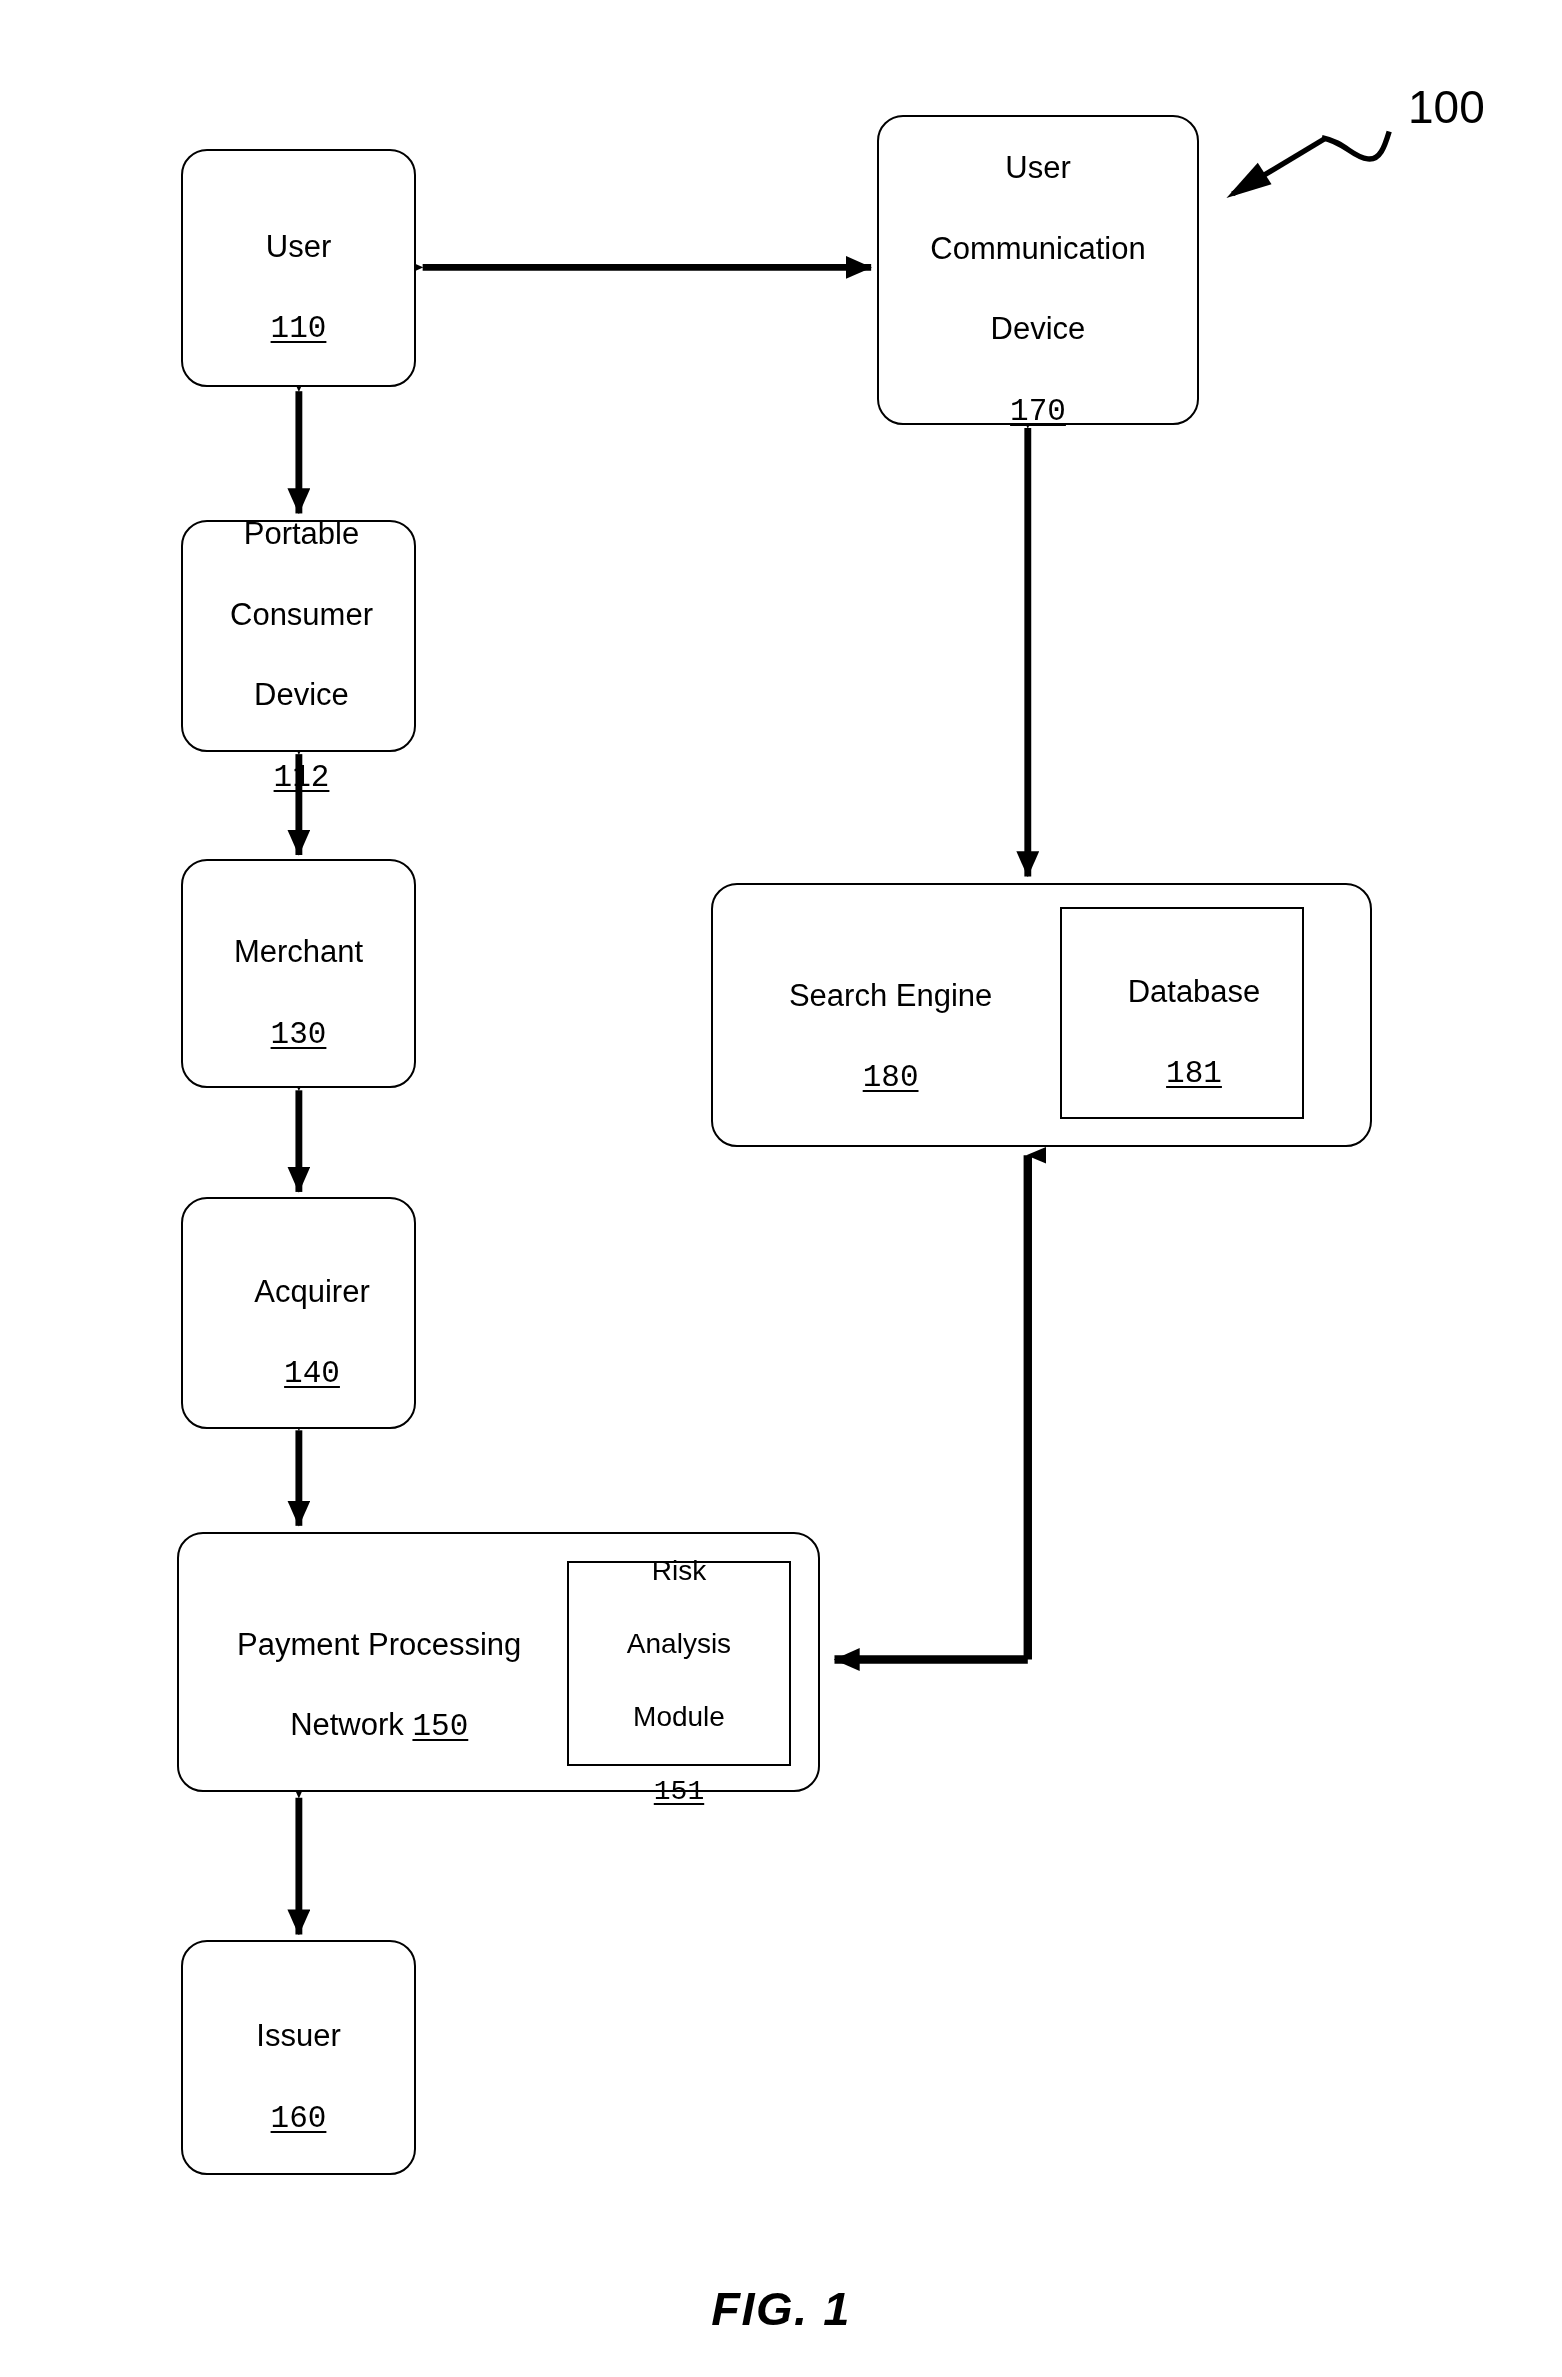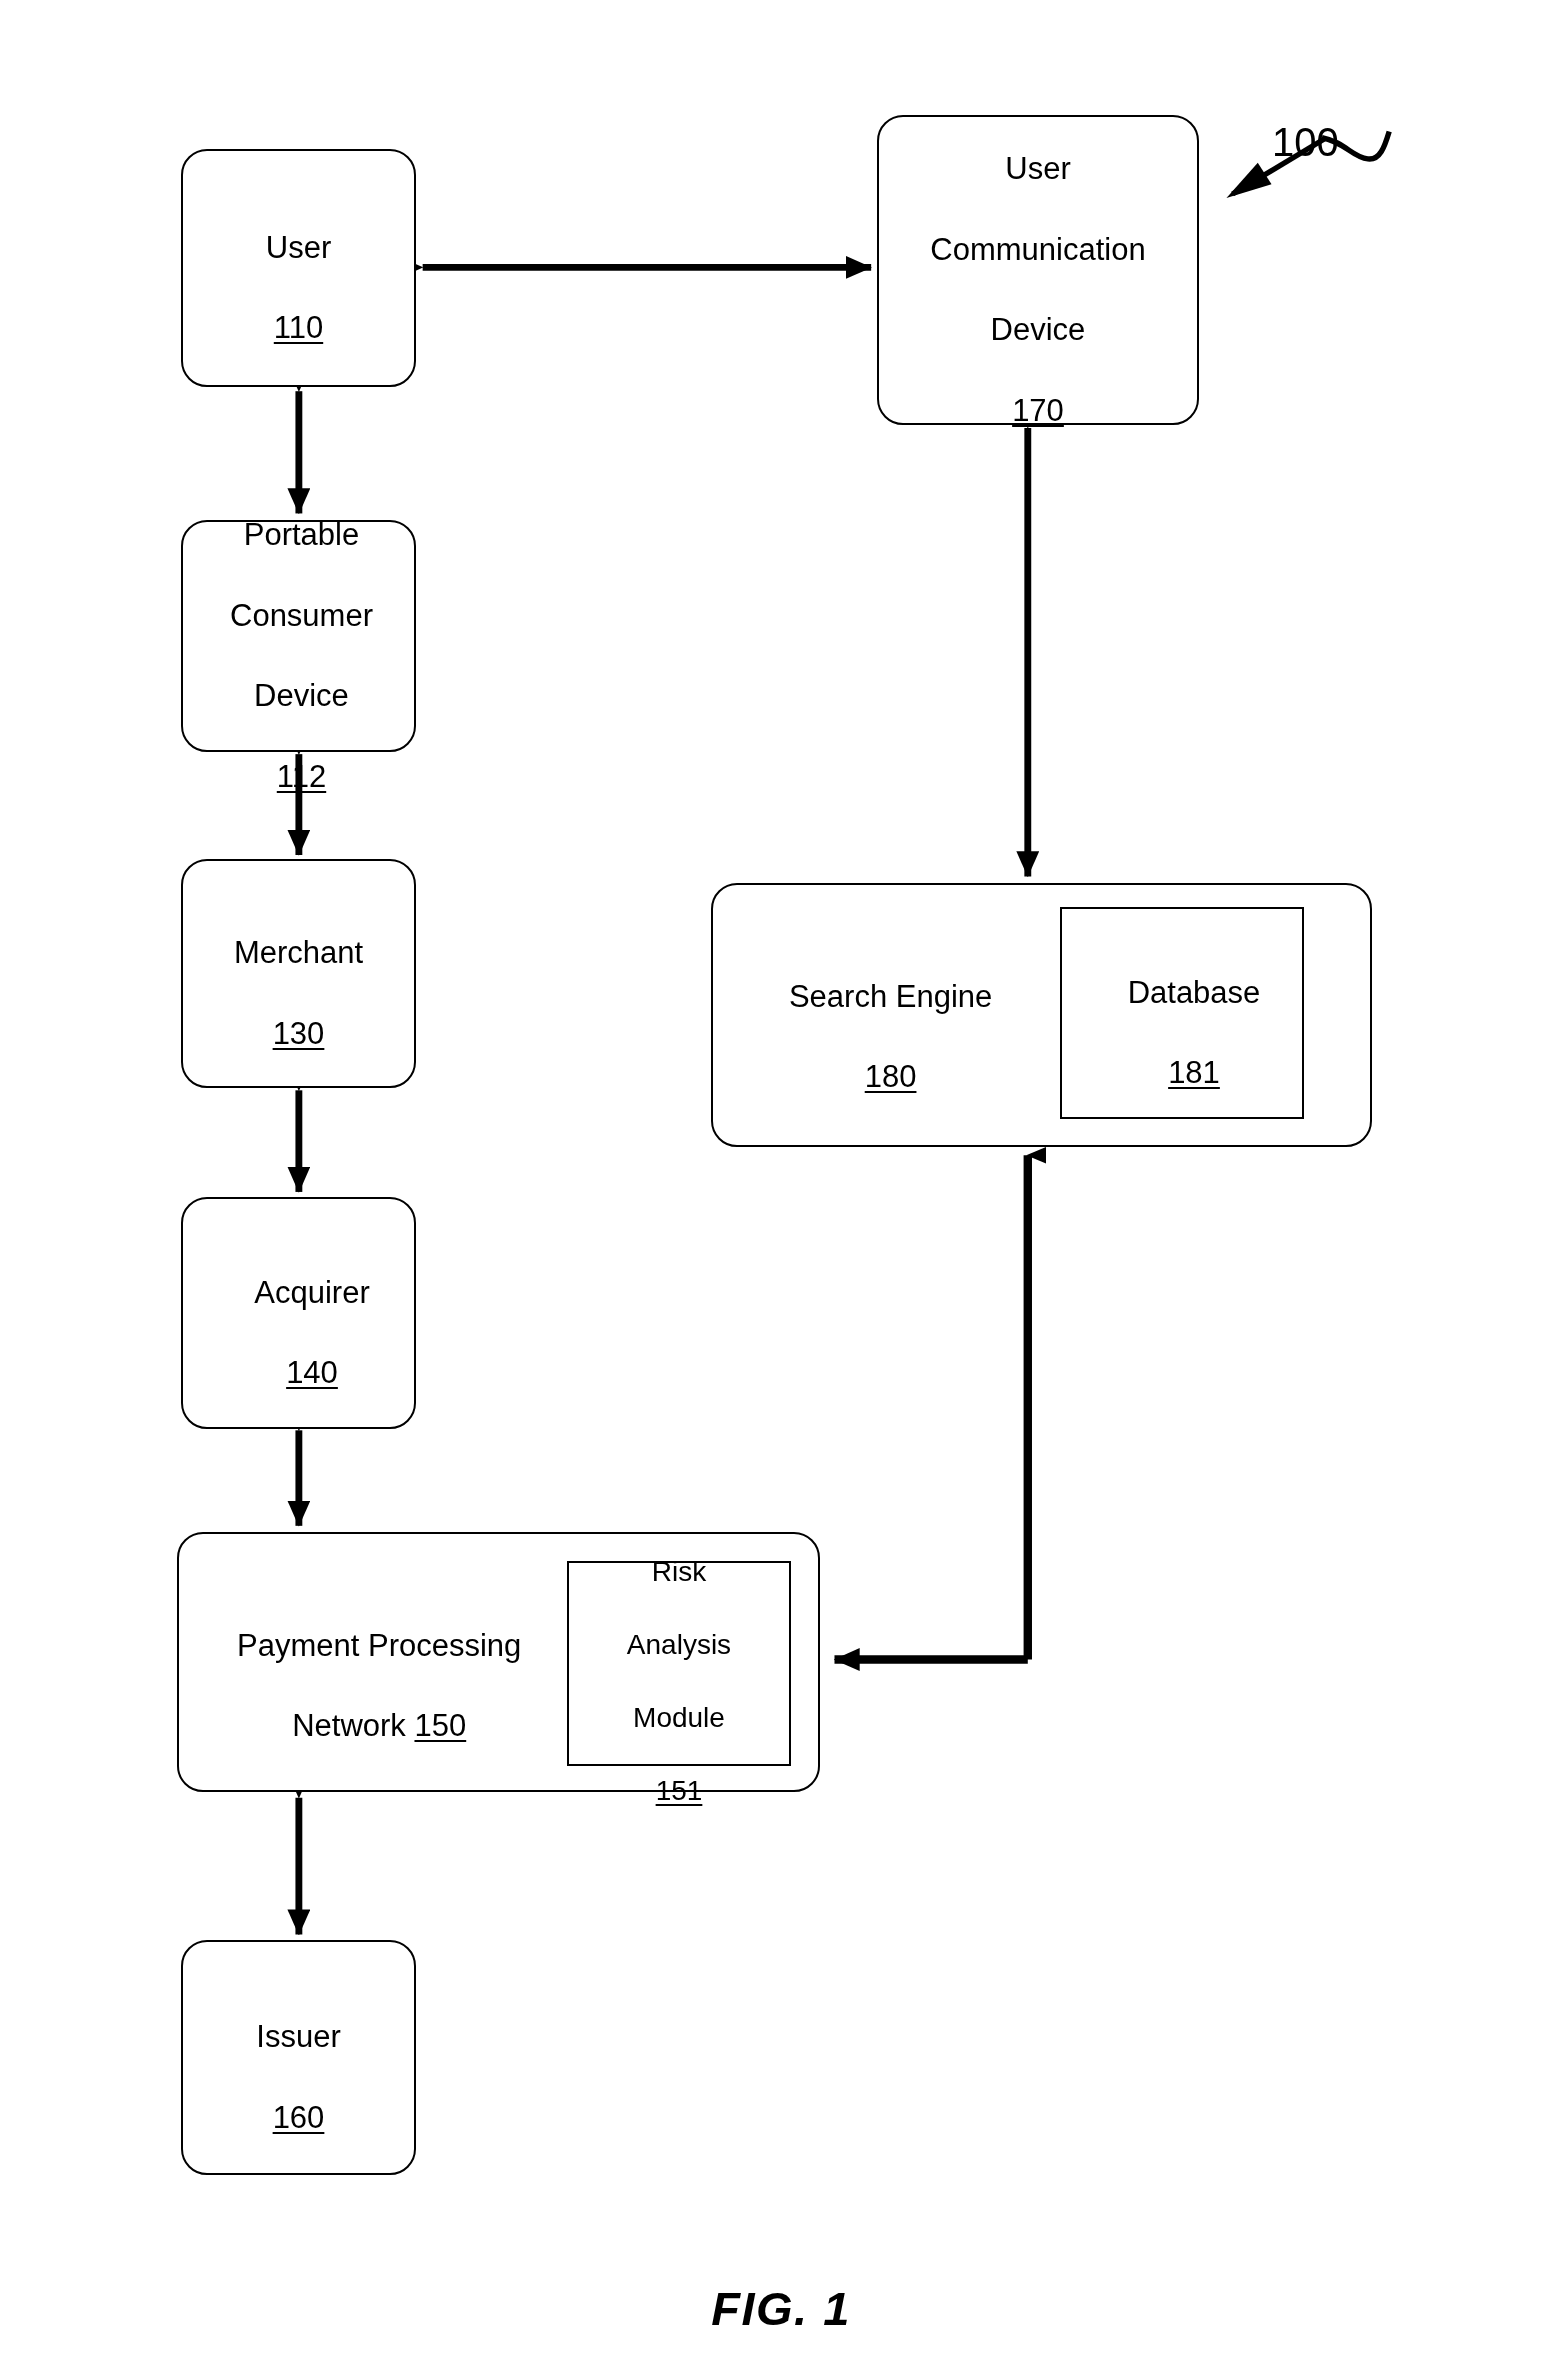--- a/index.html
+++ b/index.html
@@ -35,20 +35,21 @@
     font-size: 31px;
     line-height: 1.30;
     letter-spacing: 0px;
     white-space: pre-line;
     padding: 0 6.1px;
   }
   .ref {
     text-decoration: underline;
     text-underline-offset: 3.8px;
     text-decoration-thickness: 2.3px;
+    font-family: Liberation Mono, monospace;
   }
   
   .submodule {
     position: absolute;
     box-sizing: border-box;
     border: 2.3px solid #000000;
     border-radius: 0;
     background: #ffffff;
     display: flex;
     align-items: center;
@@ -83,25 +84,24 @@
     width: 1562px;
     text-align: center;
     font-size: 47px;
     font-weight: bold;
     font-style: italic;
     letter-spacing: 1.5px;
   }
   
   #system-ref {
     position: absolute;
-    left: 1272px;
+    left: 1408px;
     top: 80px;
-    font-size: 40px;
+    font-size: 46px;
     letter-spacing: 0px;
-    margin-top: 40px;
   }
 </style>
 </head>
 <body>
 
 <div id="figure-root">
 
   <svg id="connectors" viewBox="0 0 2044 3111" width="1562" height="2377" xmlns="http://www.w3.org/2000/svg">
     <defs>
       <marker id="arrowUp" markerWidth="26" markerHeight="26" refX="13" refY="2" orient="auto" markerUnits="userSpaceOnUse">

